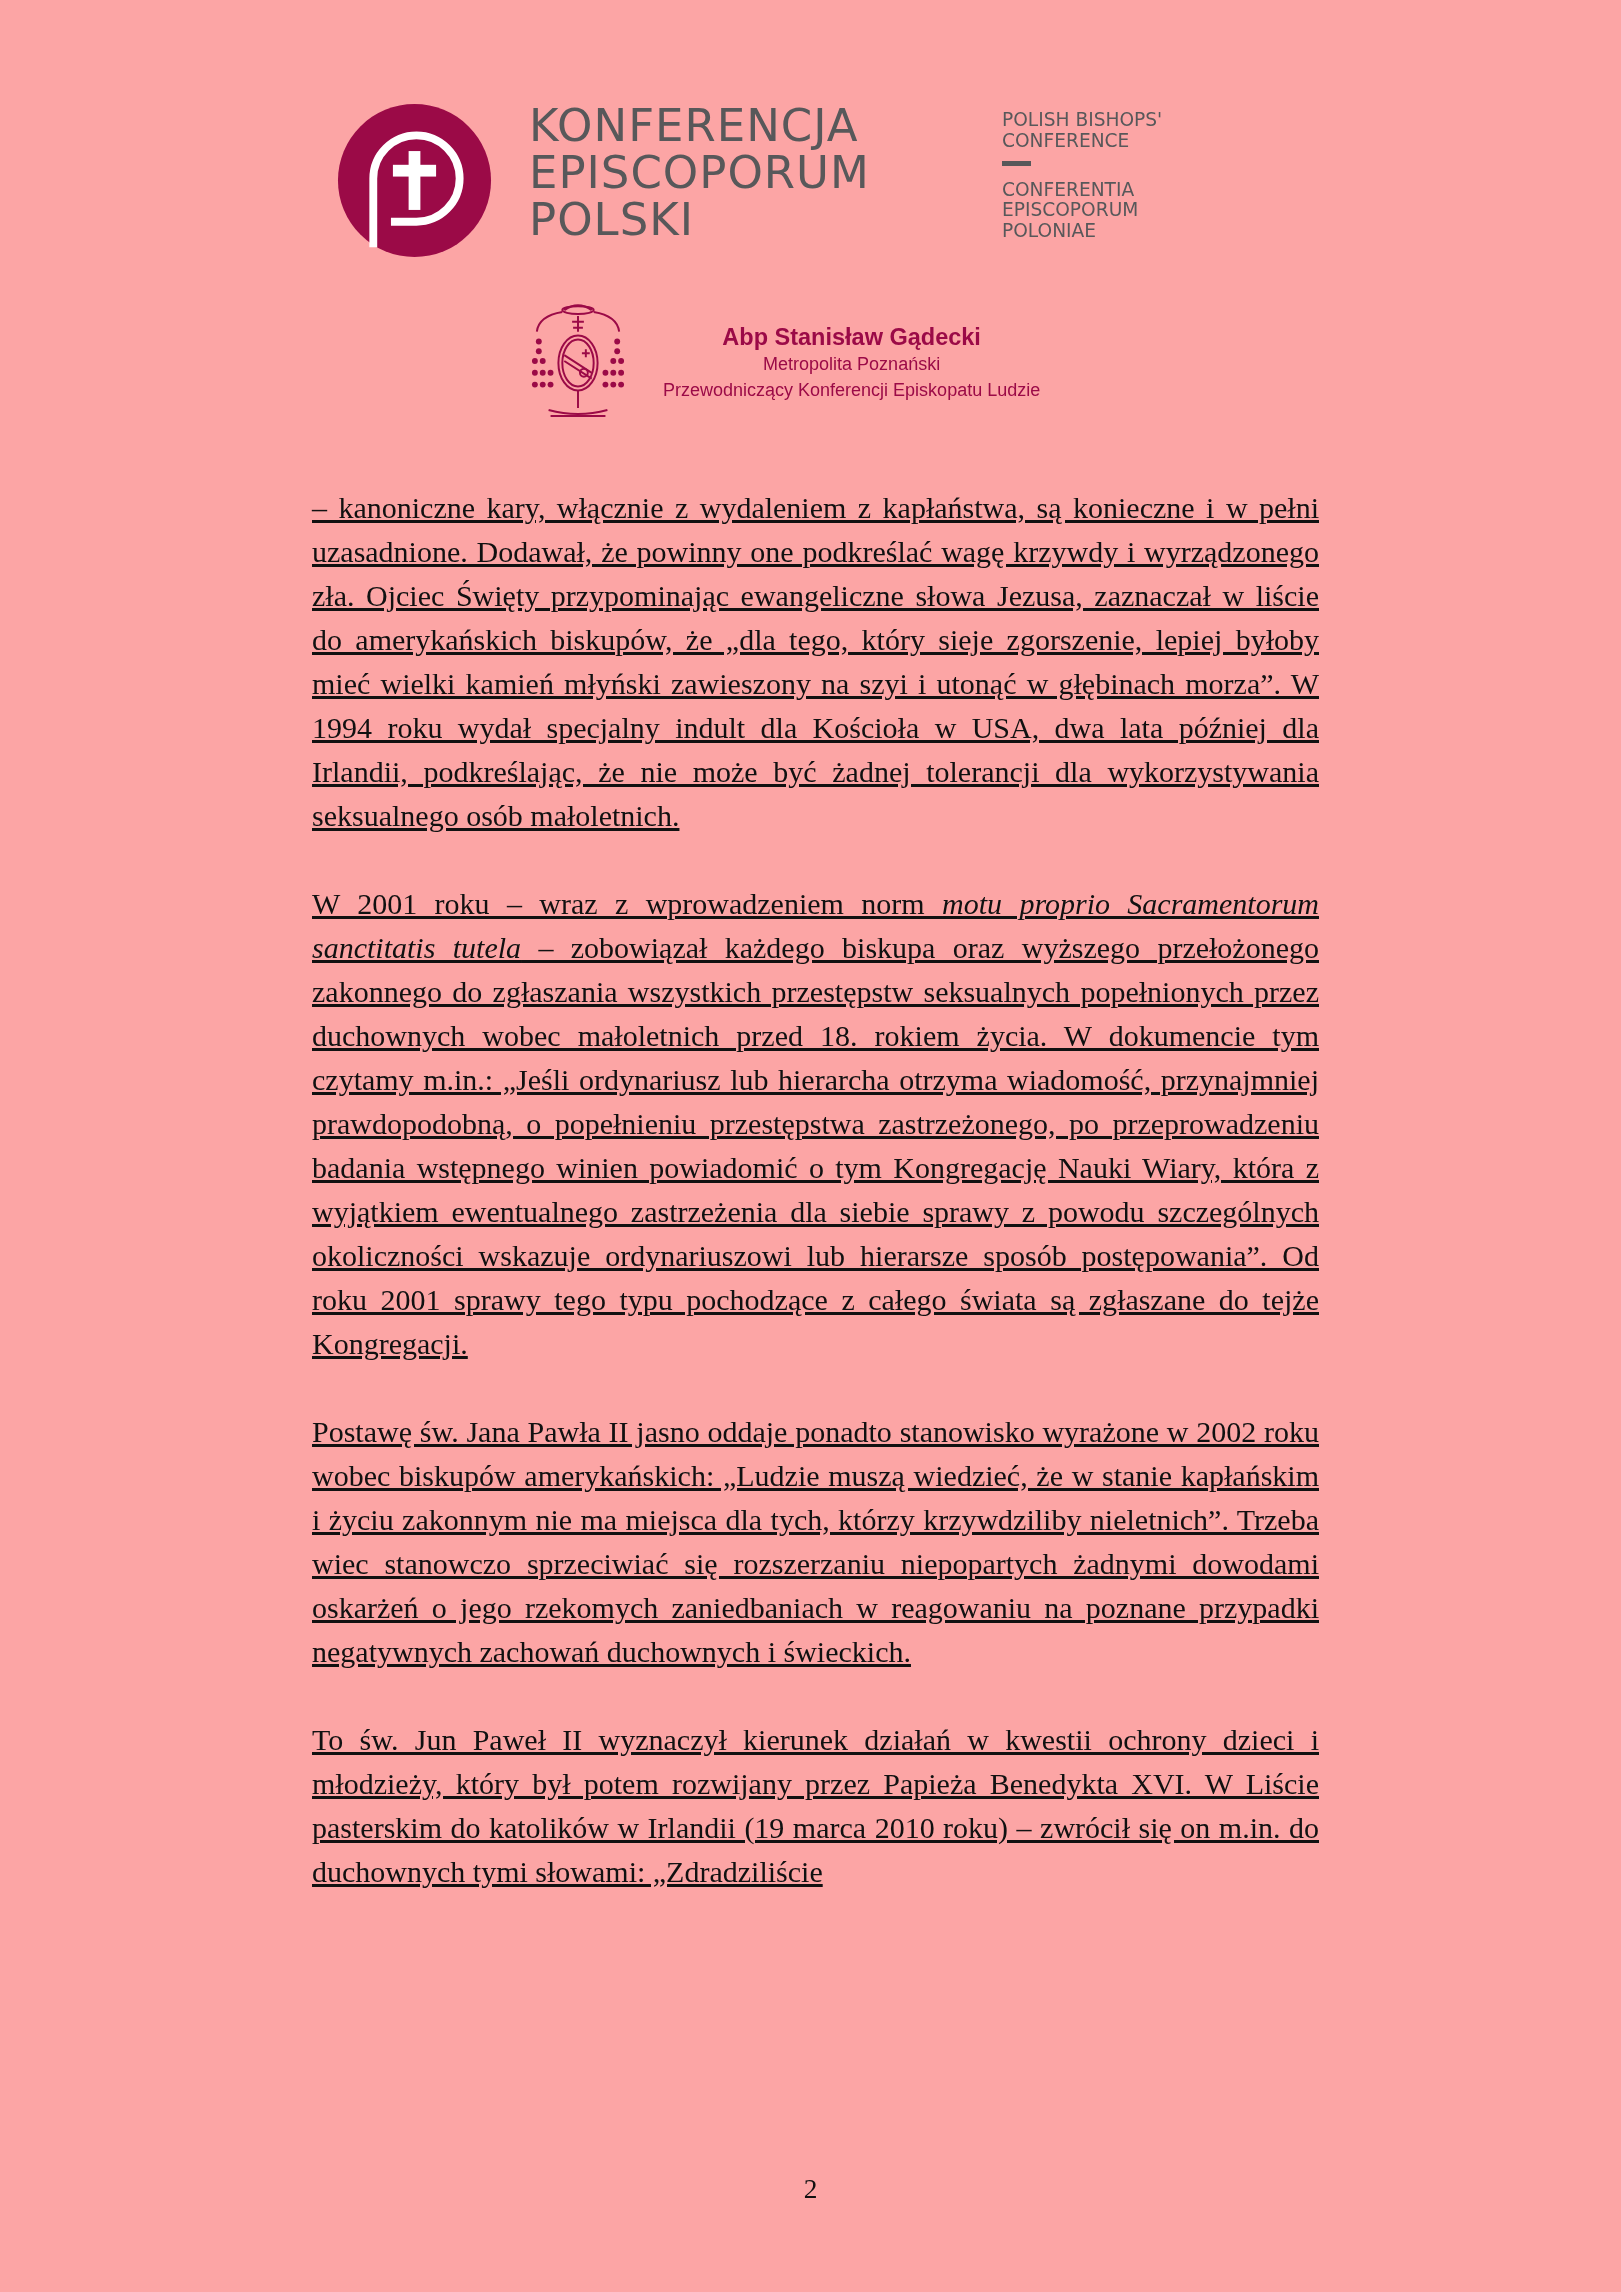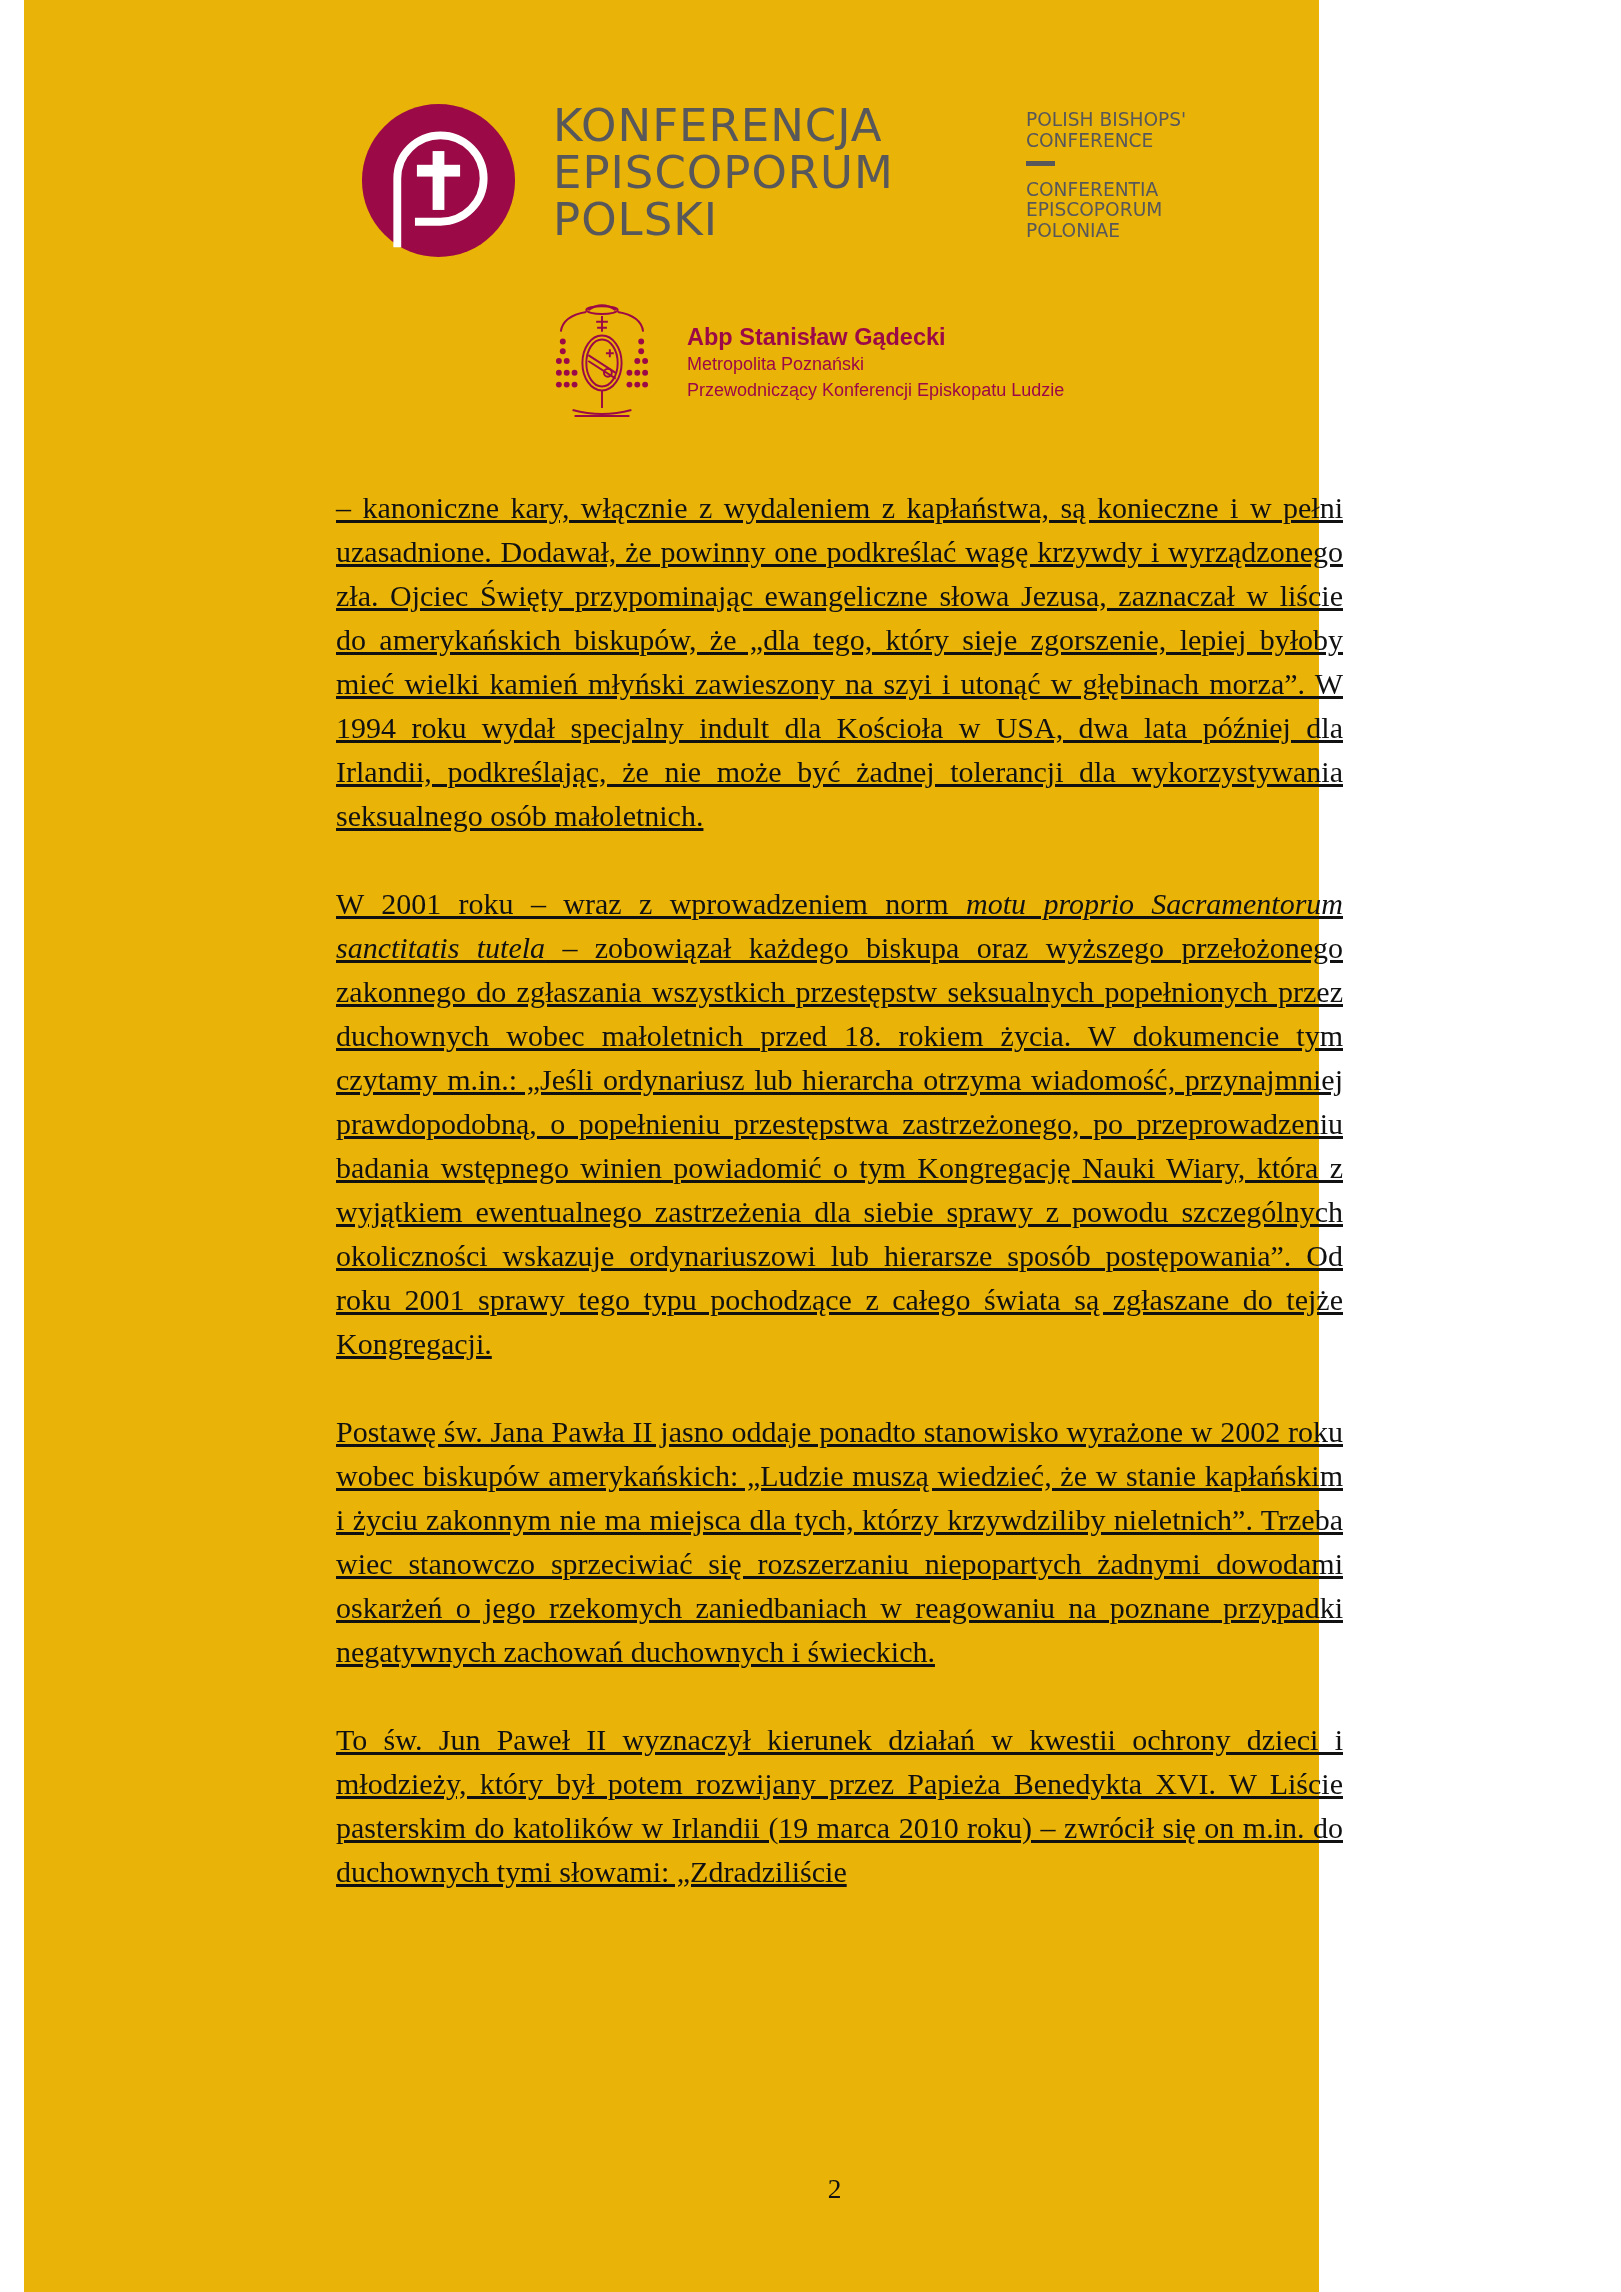--- a/index.html
+++ b/index.html
@@ -1,27 +1,27 @@
 <!DOCTYPE html>
 <html><head>
 <meta charset="utf-8">
 <style>
   html, body { margin: 0; padding: 0; background: #ffffff; }
   body { width: 1621px; height: 2293px; position: relative; overflow: hidden; }
-  .page { position: absolute; left: 0; top: 0; width: 1295px; height: 2293px; background: #eab308; margin-left: 24px; }
+  .page { position: absolute; left: 0; top: 0; width: 1621px; height: 2293px; background: #fca5a5; }
 
   
   .logo-circle { position: absolute; left: 336px; top: 102px; width: 157px; height: 157px; }
   .org-name { position: absolute; left: 529px; top: 102px; font-family: "DejaVu Sans", sans-serif; color: #58585a; font-size: 45px; line-height: 47px; letter-spacing: 1px; font-weight: normal; }
   .org-name div { white-space: nowrap; }
   .org-alt { position: absolute; left: 1002px; top: 110px; font-family: "DejaVu Sans", sans-serif; color: #58585a; font-size: 18.6px; line-height: 20.6px; }
   .org-alt .dash { width: 29px; height: 4.9px; background: #58585a; margin: 9.8px 0 13.7px 0; }
 
   .coat { position: absolute; left: 529px; top: 302px; width: 98px; height: 123px; }
-  .bishop { position: absolute; left: 663px; top: 323px; font-family: "Liberation Sans", sans-serif; color: #9b0a47; }
+  .bishop { position: absolute; left: 663px; top: 323px; font-family: "Liberation Sans", sans-serif; color: #9b0a47; text-align: center; }
   .bishop .name { font-size: 23.5px; font-weight: bold; line-height: 29px; }
   .bishop .sub { font-size: 18px; line-height: 25.5px; }
 
   
   .body-text { position: absolute; left: 312px; top: 486px; width: 1007px; font-family: "Liberation Serif", serif; font-size: 30px; line-height: 44px; color: #111; text-align: justify; }
   .body-text p { margin: 0 0 44px 0; text-align: justify; text-decoration: underline; }
   .body-text em { font-style: italic; }
 
   .page-number { position: absolute; left: 0; width: 1621px; top: 2174px; text-align: center; font-family: "Liberation Serif", serif; font-size: 27.4px; color: #111; }
 </style>

